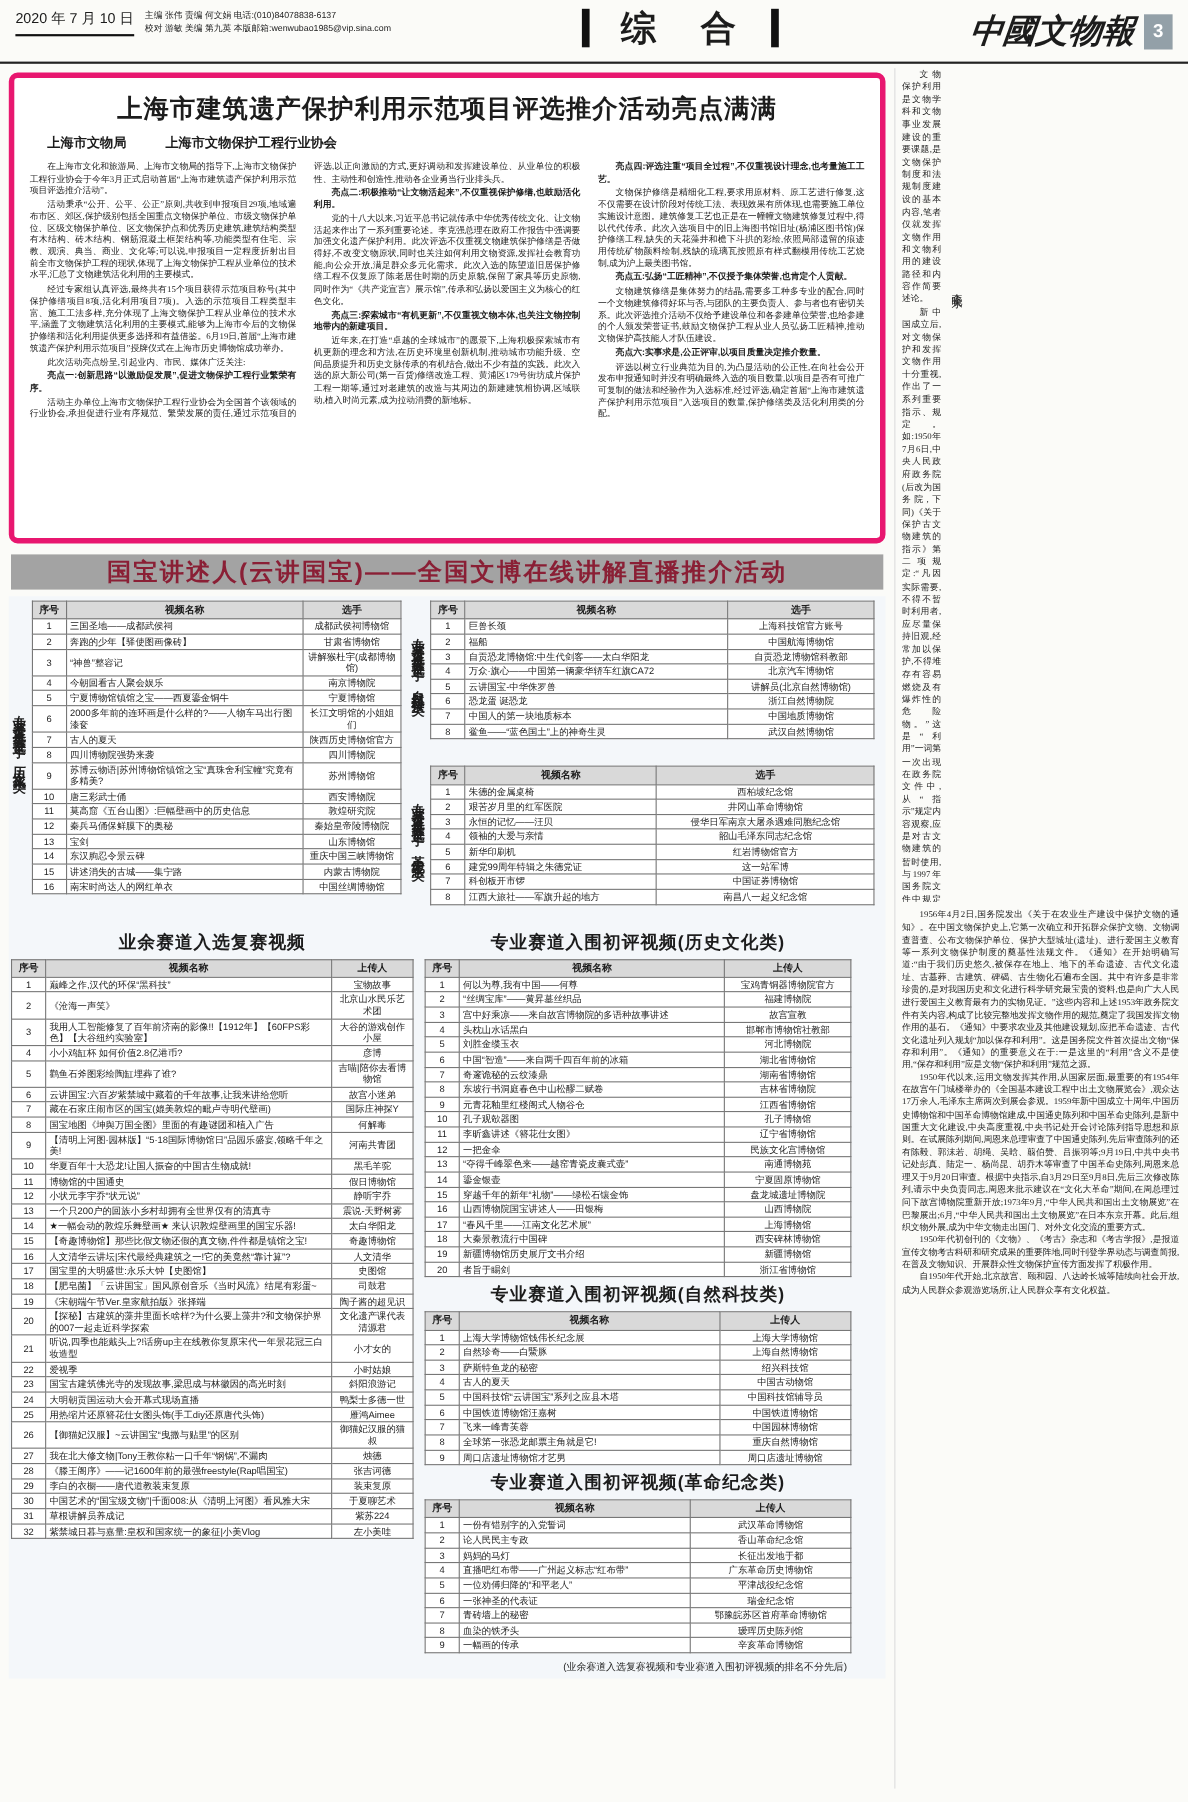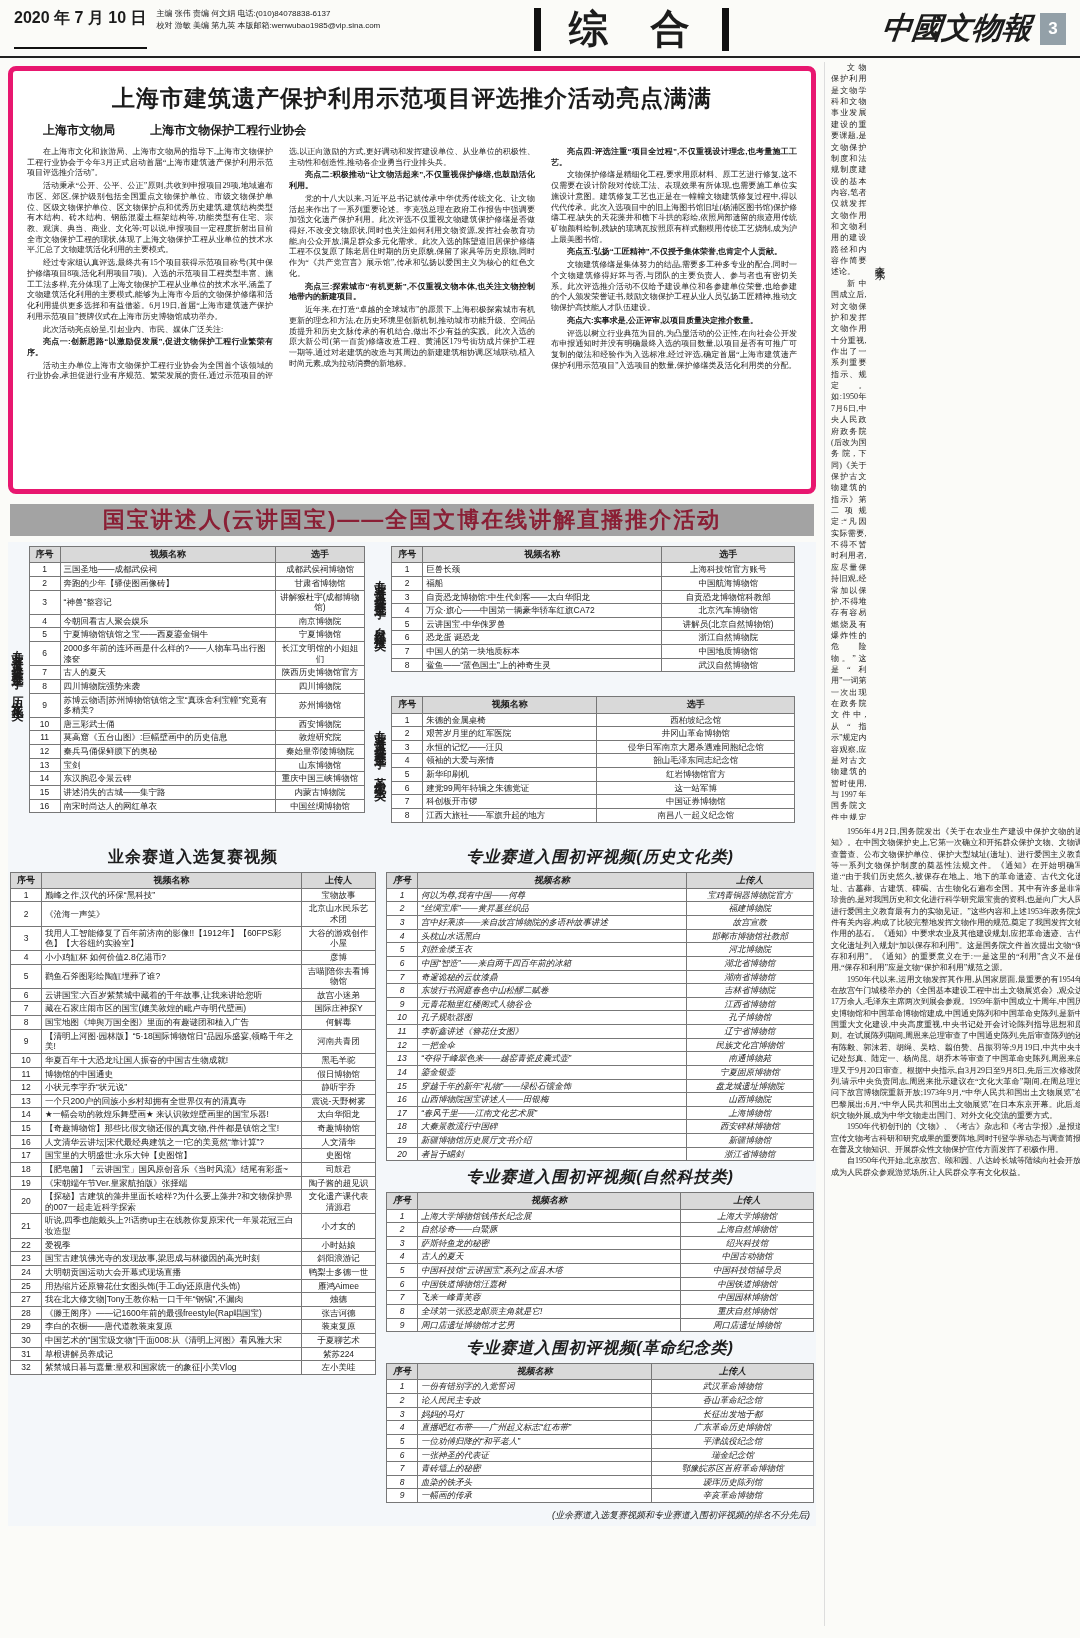--- a/index.html
+++ b/index.html
@@ -9,25 +9,25 @@
     font-family:"Liberation Sans","DejaVu Sans",sans-serif;
   }
   .page{width:1080px;height:1638px;position:relative;}
 
   
   .masthead{
     display:flex;align-items:flex-start;gap:14px;
     padding:8px 14px 4px 14px;border-bottom:2px solid #222;height:44px;
   }
   .date-block{display:flex;gap:10px;align-items:flex-start;}
-  .date{font-weight:bold;font-size:16px;border-bottom:2px solid #111;padding-bottom:18px;white-space:nowrap;}
+  .date{font-weight:normal;font-size:13px;border-bottom:2px solid #111;padding-bottom:5px;white-space:nowrap;}
   .staff{font-size:8px;line-height:1.5;color:#222;white-space:nowrap;}
   .section-name{
     margin-left:auto;margin-right:auto;
-    font-size:39px;font-weight:900;letter-spacing:16px;
+    font-size:32px;font-weight:900;letter-spacing:16px;
     border-left:7px solid #111;border-right:7px solid #111;
     padding:0 16px 0 28px;line-height:1.1;
   }
   .paper-block{display:flex;align-items:center;gap:8px;}
   .paper-name{
     font-family:"Liberation Serif","DejaVu Serif",serif;
     font-style:italic;font-weight:900;font-size:30px;white-space:nowrap;
     transform:skewX(-6deg);
   }
   .page-num{
@@ -80,21 +80,21 @@
     writing-mode:vertical-lr;text-orientation:upright;
     font-weight:bold;font-size:12px;letter-spacing:3px;line-height:1.05;
     display:flex;justify-content:center;
   }
   .vlabel div{margin:0 1px;}
   .row1{display:flex;gap:8px;align-items:flex-start;}
   .group{display:flex;gap:4px;align-items:stretch;margin-bottom:14px;}
   .right-tables{display:flex;flex-direction:column;}
   .row2{display:flex;gap:10px;align-items:flex-start;margin-top:4px;}
   .amateur-col{width:366px;}
-  .prelim-col{width:428px;font-style:italic;}
+  .prelim-col{width:388px;}
   .footnote{font-size:9px;text-align:right;margin-top:6px;padding-right:4px;}
 
   
   .sb-top{display:flex;gap:6px;height:758px;overflow:hidden;}
   .sb-text{
     width:168px;font-size:8px;line-height:1.42;text-align:justify;
     font-family:"Liberation Serif","DejaVu Serif",serif;
   }
   .sb-text p, .sb-bottom p{margin:0;text-indent:2em;}
   .vtitle-wrap{
@@ -512,20 +512,25 @@
                     <td class="c0">24</td>
                     <td class="c1">大明朝贡国运动大会开幕式现场直播</td>
                     <td class="c2">鸭梨士多德一世</td>
                   </tr>
                   <tr>
                     <td class="c0">25</td>
                     <td class="c1">用热缩片还原簪花仕女图头饰(手工diy还原唐代头饰)</td>
                     <td class="c2">雁鸿Aimee</td>
                   </tr>
                   <tr>
+                    <td class="c0">26</td>
+                    <td class="c1">【御猫妃汉服】~云讲国宝“曳撒与贴里”的区别</td>
+                    <td class="c2">御猫妃汉服的猫叔</td>
+                  </tr>
+                  <tr>
                     <td class="c0">27</td>
                     <td class="c1">我在北大修文物|Tony王教你粘一口千年“钢锅”,不漏肉</td>
                     <td class="c2">烛德</td>
                   </tr>
                   <tr>
                     <td class="c0">28</td>
                     <td class="c1">《滕王阁序》——记1600年前的最强freestyle(Rap唱国宝)</td>
                     <td class="c2">张吉诃德</td>
                   </tr>
                   <tr>

